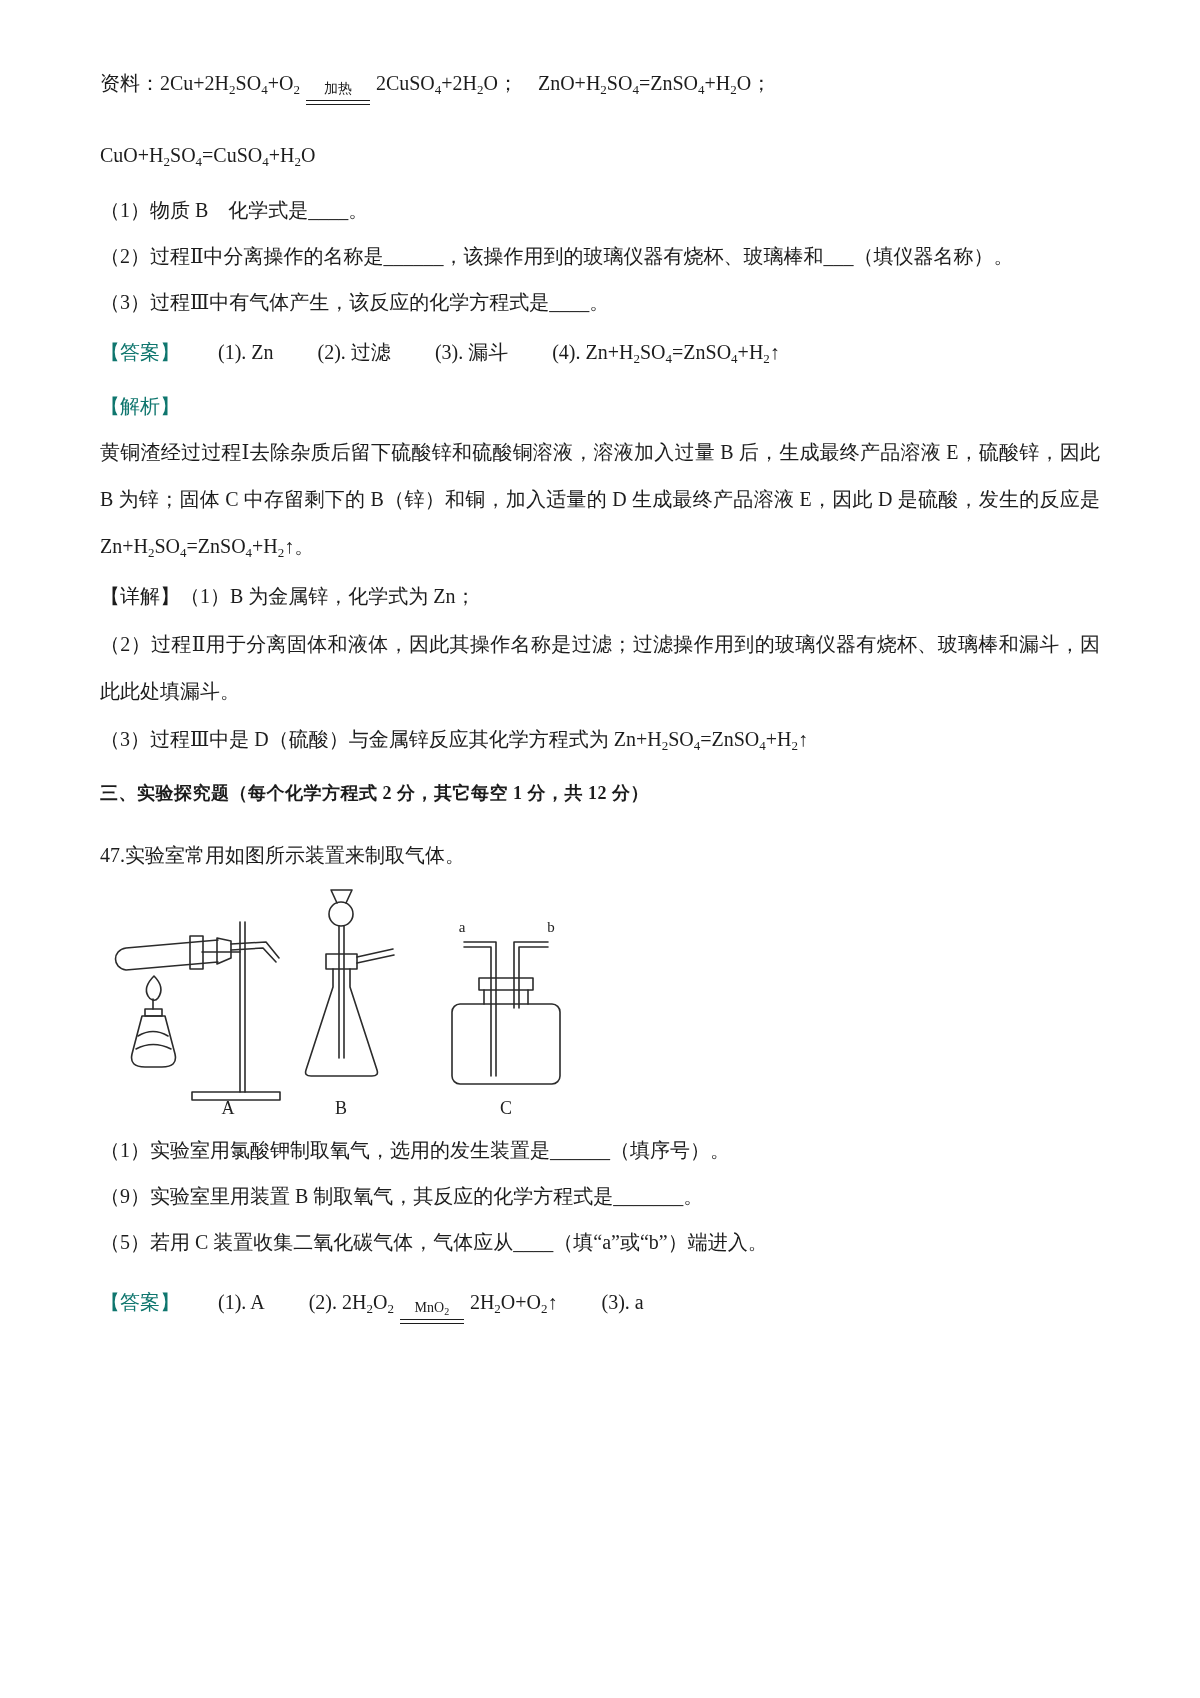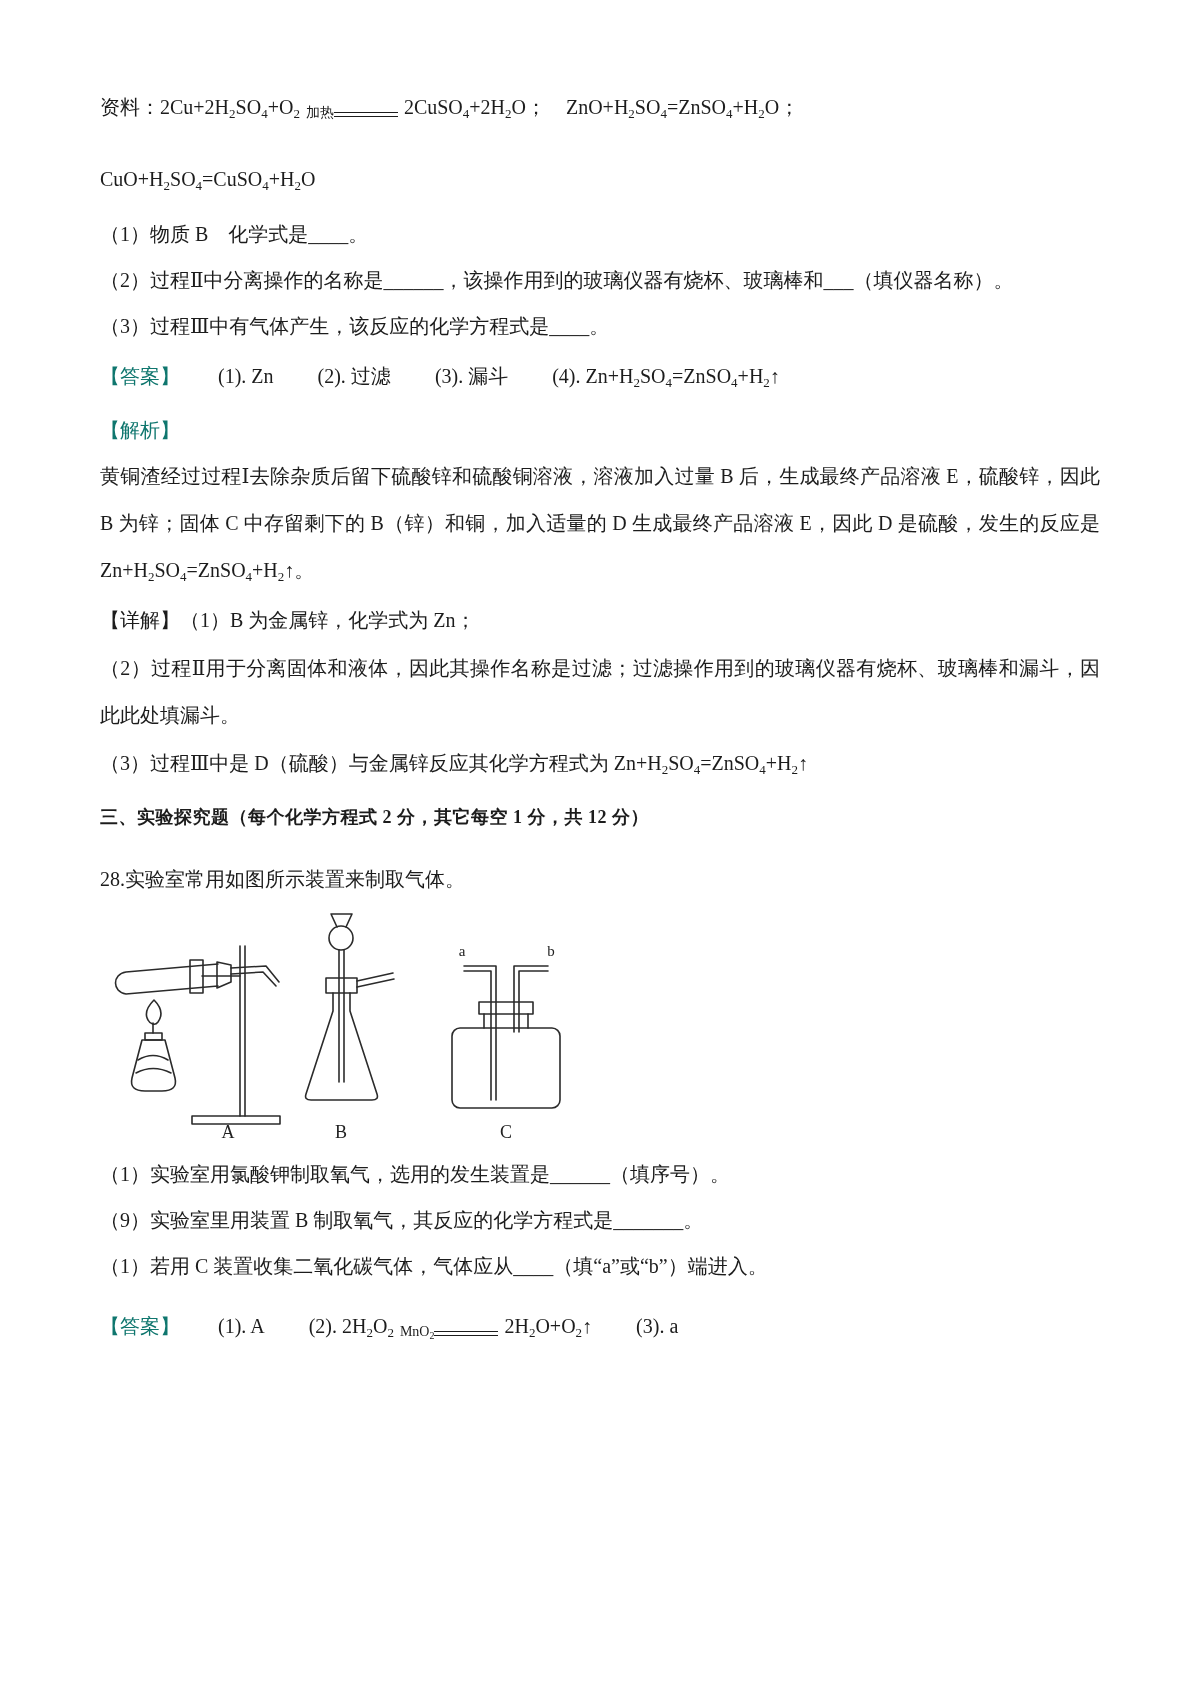--- a/index.html
+++ b/index.html
@@ -2,41 +2,41 @@
 <html><head>
 <meta charset="utf-8">
 <style>
   html,body{margin:0;padding:0;}
   body{
     width:1200px;height:1698px;overflow:hidden;background:#ffffff;
     color:#1c1c1c;
     font-family:"Liberation Serif","DejaVu Serif",serif;
     font-size:20px;
   }
-  .page{padding:84px 100px 0 100px;box-sizing:border-box;}
+  .page{padding:60px 100px 0 100px;box-sizing:border-box;}
   p{margin:0;}
   .ln{line-height:46px;white-space:nowrap;}
   .para{line-height:47px;text-align:justify;}
   sub{font-size:13px;vertical-align:-4px;line-height:0;}
   .blue{color:#0f766e;}
   .mt-eq2{margin-top:26px;}
   .mt-sub1{margin-top:9px;}
   .mt-ansrow{margin-top:4px;}
   .mt-jiexi{margin-top:8px;}
   .mt-fenxi{margin-top:-8px;}
   .mt-detail{margin-top:3px;}
   .mt-d23{margin-top:1px;}
   .heading{font-size:18px;font-weight:700;line-height:48px;margin-top:6px;letter-spacing:0.5px;}
   .figure{margin:8px 0 4px 0;}
   .ans-item{margin-left:44px;display:inline-block;}
   .ans-first{margin-left:38px;}
   .mt-ans28{margin-top:14px;}
   
   .cond-eq{
-    display:inline-flex;flex-direction:row;align-items:center;
+    display:inline-flex;flex-direction:column;align-items:center;
     vertical-align:-3px;margin:0 6px;
   }
   .cond-text{font-size:14px;line-height:16px;}
   .cond-text sub{font-size:10px;vertical-align:-3px;}
   .cond-line{
     width:64px;height:5px;margin-top:3px;
     border-top:1.6px solid #1c1c1c;border-bottom:1.6px solid #1c1c1c;
     box-sizing:border-box;
   }
   svg text{font-family:"Liberation Serif","DejaVu Serif",serif;fill:#222;stroke:none;}
@@ -63,21 +63,21 @@
 
   <p class="ln mt-jiexi"><span class="blue">【解析】</span></p>
 
   <p class="para">黄铜渣经过过程Ⅰ去除杂质后留下硫酸锌和硫酸铜溶液，溶液加入过量 B 后，生成最终产品溶液 E，硫酸锌，因此 B 为锌；固体 C 中存留剩下的 B（锌）和铜，加入适量的 D 生成最终产品溶液 E，因此 D 是硫酸，发生的反应是 Zn+H<sub>2</sub>SO<sub>4</sub>=ZnSO<sub>4</sub>+H<sub>2</sub>↑。</p>
   <p class="para mt-detail">【详解】（1）B 为金属锌，化学式为 Zn；</p>
   <p class="para mt-d23">（2）过程Ⅱ用于分离固体和液体，因此其操作名称是过滤；过滤操作用到的玻璃仪器有烧杯、玻璃棒和漏斗，因此此处填漏斗。</p>
   <p class="para mt-d23">（3）过程Ⅲ中是 D（硫酸）与金属锌反应其化学方程式为 Zn+H<sub>2</sub>SO<sub>4</sub>=ZnSO<sub>4</sub>+H<sub>2</sub>↑</p>
 
   <h2 class="heading">三、实验探究题（每个化学方程式 2 分，其它每空 1 分，共 12 分）</h2>
 
-  <p class="ln">28.实验室常用如图所示装置来制取气体。</p>
+  <p class="ln">47.实验室常用如图所示装置来制取气体。</p>
 
   <div class="figure">
     <svg width="520" height="232" viewBox="0 0 520 232">
 
       <g stroke="#2b2b2b" fill="none" stroke-width="1.6" stroke-linecap="round" stroke-linejoin="round">
 
         <line x1="140" y1="36" x2="140" y2="206"></line>
         <line x1="145" y1="36" x2="145" y2="206"></line>
 
         <rect x="92" y="206" width="88" height="8"></rect>
@@ -137,20 +137,20 @@
         <path d="M448,61 L419,61 L419,122"></path>
       </g>
       <text class="port-label" x="362" y="46" text-anchor="middle">a</text>
       <text class="port-label" x="451" y="46" text-anchor="middle">b</text>
       <text class="app-label" x="406" y="228" text-anchor="middle">C</text>
     </svg>
   </div>
 
   <p class="ln">（1）实验室用氯酸钾制取氧气，选用的发生装置是______（填序号）。</p>
   <p class="ln">（9）实验室里用装置 B 制取氧气，其反应的化学方程式是_______。</p>
-  <p class="ln">（1）若用 C 装置收集二氧化碳气体，气体应从____（填“a”或“b”）端进入。</p>
+  <p class="ln">（5）若用 C 装置收集二氧化碳气体，气体应从____（填“a”或“b”）端进入。</p>
 
   <p class="ln mt-ans28"><span class="blue">【答案】</span><span class="ans-item ans-first">(1). A</span><span class="ans-item"><span>(2).  2H<sub>2</sub>O<sub>2</sub></span><span class="cond-eq">
           <span class="cond-text">MnO<sub>2</sub></span>
           <span class="cond-line"></span>
         </span><span>2H<sub>2</sub>O+O<sub>2</sub>↑</span></span><span class="ans-item">(3). a</span></p>
 
 </div>
 
 </body></html>

